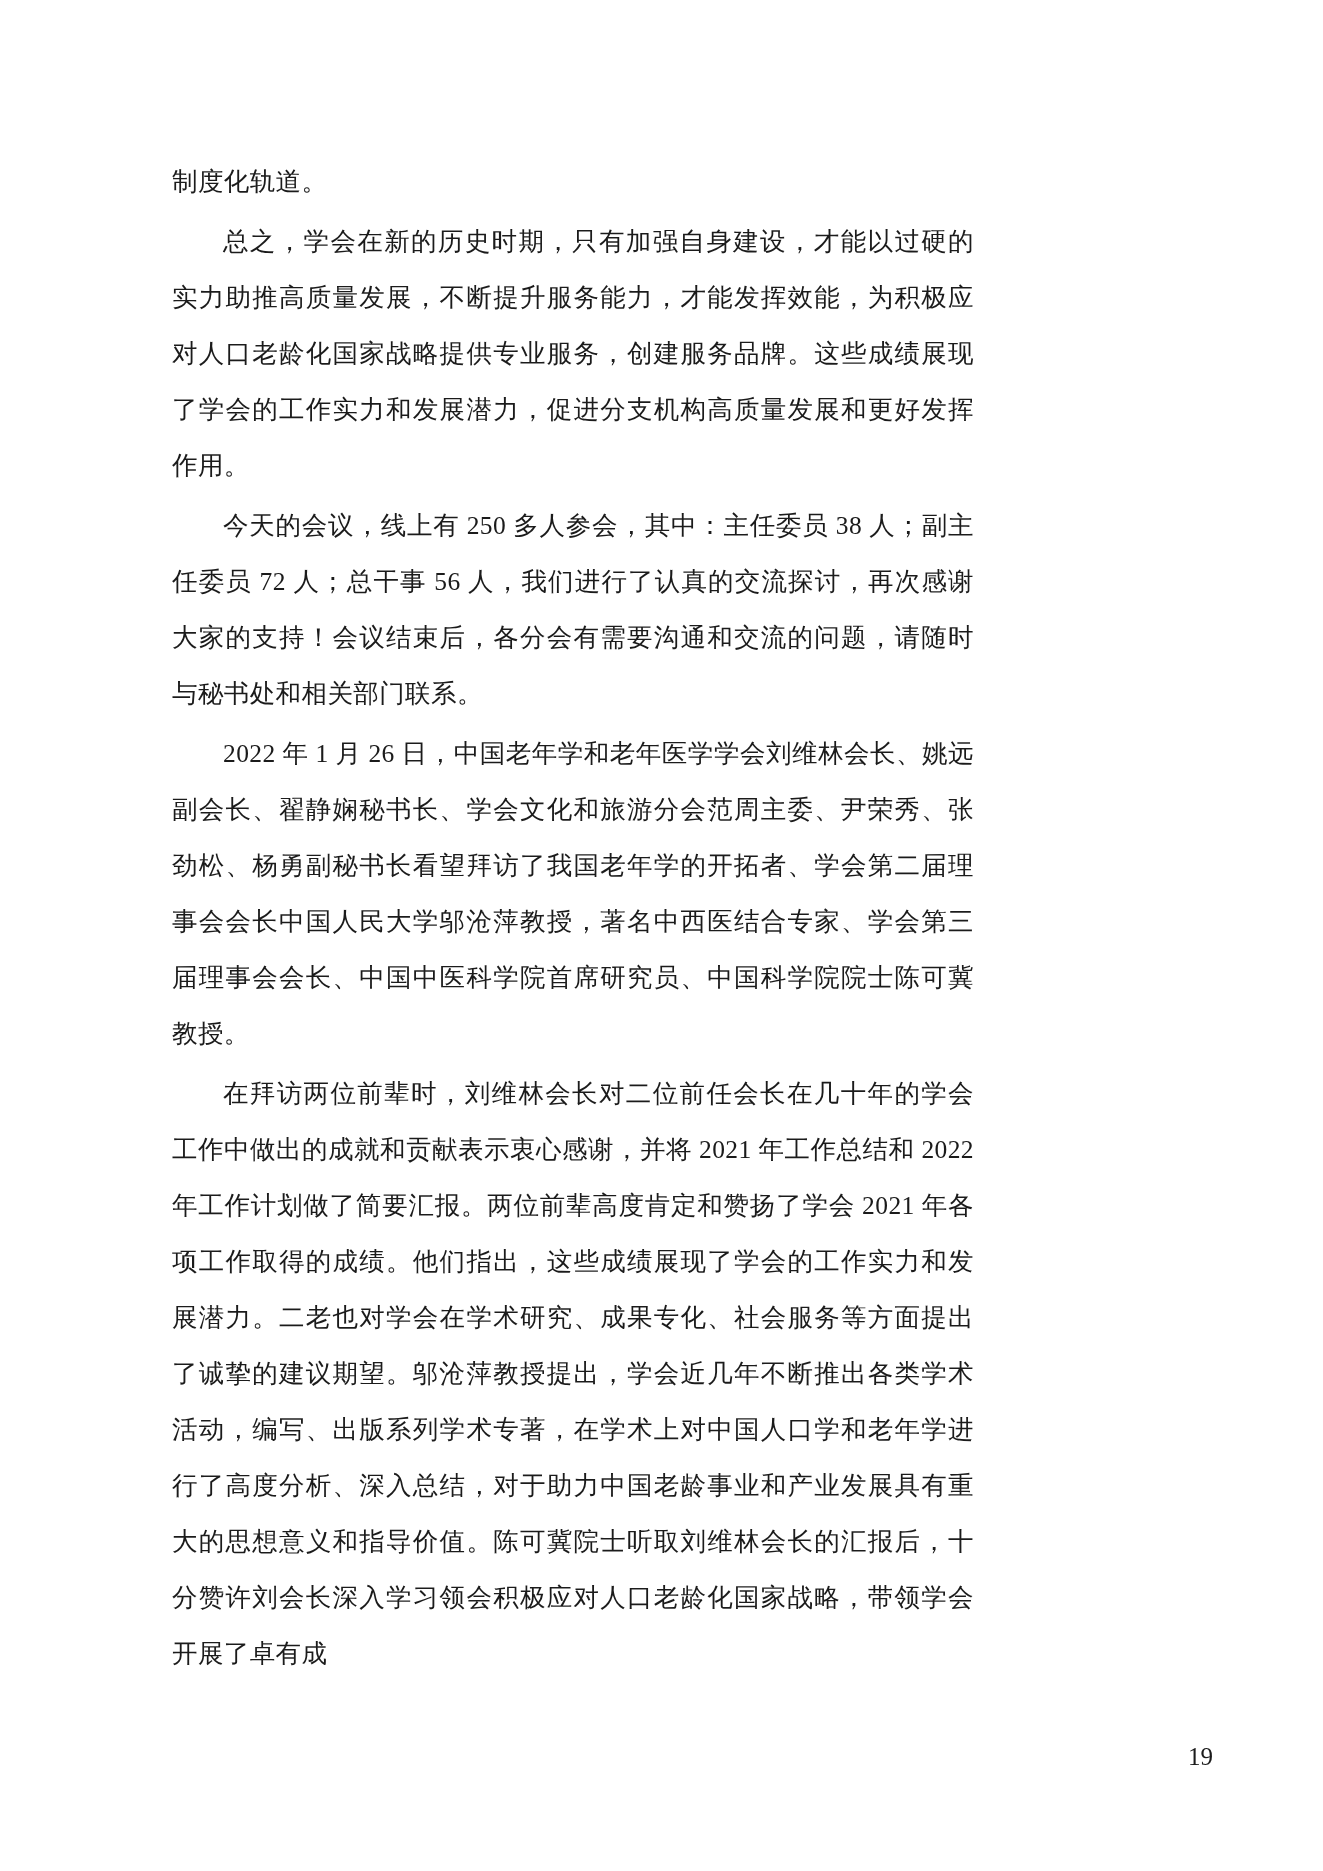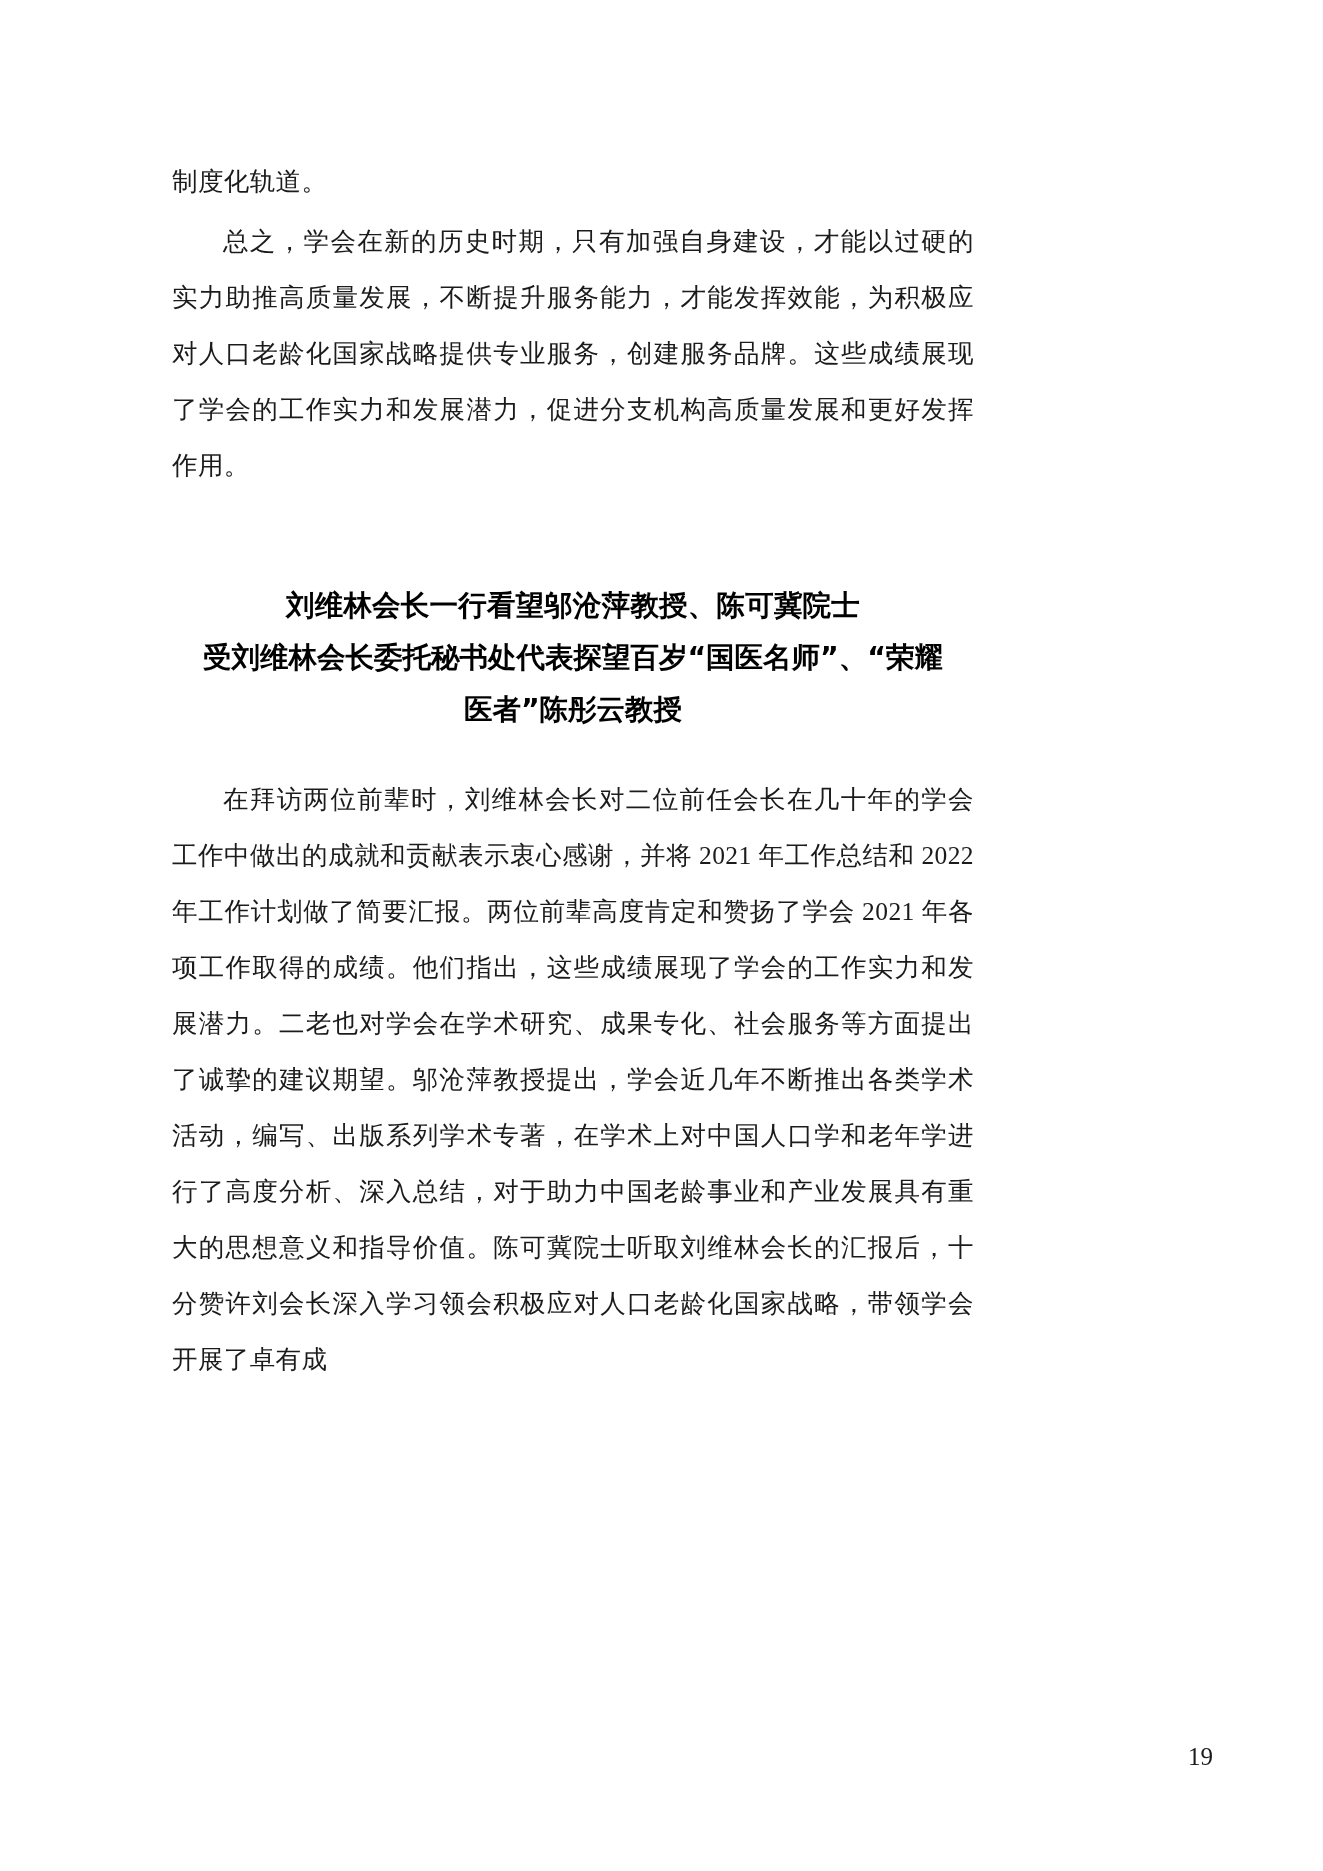--- a/index.html
+++ b/index.html
@@ -67,28 +67,25 @@
 <body>
 
 <div class="page">
 
   <div class="content">
 
     <p class="body-para">制度化轨道。</p>
 
     <p class="body-para indent">总之，学会在新的历史时期，只有加强自身建设，才能以过硬的实力助推高质量发展，不断提升服务能力，才能发挥效能，为积极应对人口老龄化国家战略提供专业服务，创建服务品牌。这些成绩展现了学会的工作实力和发展潜力，促进分支机构高质量发展和更好发挥作用。</p>
 
+    <p class="body-para indent">今天的会议，线上有 250 多人参会，其中：主任委员 38 人；副主任委员 72 人；总干事 56 人，我们进行了认真的交流探讨，再次感谢大家的支持！会议结束后，各分会有需要沟通和交流的问题，请随时与秘书处和相关部门联系。</p>
 
 
-    <div class="heading-block">
-      <div class="heading-line l1">刘维林会长一行看望邬沧萍教授、陈可冀院士</div>
-      <div class="heading-line l2">受刘维林会长委托秘书处代表探望百岁“国医名师”、“荣耀</div>
-      <div class="heading-line l3">医者”陈彤云教授</div>
-    </div>
 
+    <p class="body-para indent">2022 年 1 月 26 日，中国老年学和老年医学学会刘维林会长、姚远副会长、翟静娴秘书长、学会文化和旅游分会范周主委、尹荣秀、张劲松、杨勇副秘书长看望拜访了我国老年学的开拓者、学会第二届理事会会长中国人民大学邬沧萍教授，著名中西医结合专家、学会第三届理事会会长、中国中医科学院首席研究员、中国科学院院士陈可冀教授。</p>
 
     <p class="body-para indent">在拜访两位前辈时，刘维林会长对二位前任会长在几十年的学会工作中做出的成就和贡献表示衷心感谢，并将 2021 年工作总结和 2022 年工作计划做了简要汇报。两位前辈高度肯定和赞扬了学会 2021 年各项工作取得的成绩。他们指出，这些成绩展现了学会的工作实力和发展潜力。二老也对学会在学术研究、成果专化、社会服务等方面提出了诚挚的建议期望。邬沧萍教授提出，学会近几年不断推出各类学术活动，编写、出版系列学术专著，在学术上对中国人口学和老年学进行了高度分析、深入总结，对于助力中国老龄事业和产业发展具有重大的思想意义和指导价值。陈可冀院士听取刘维林会长的汇报后，十分赞许刘会长深入学习领会积极应对人口老龄化国家战略，带领学会开展了卓有成</p>
 
   </div>
 
   <div class="page-number">19</div>
 
 </div>
 
 </body></html>

